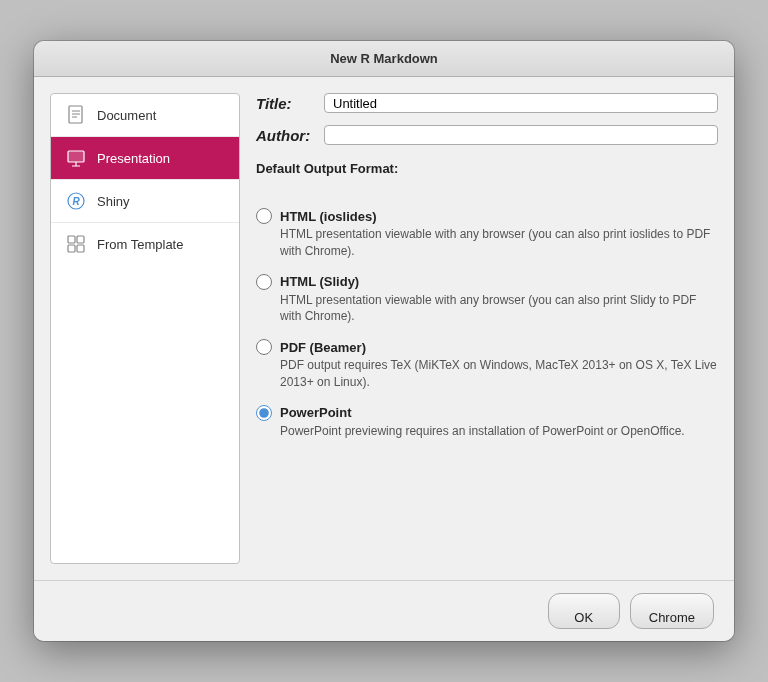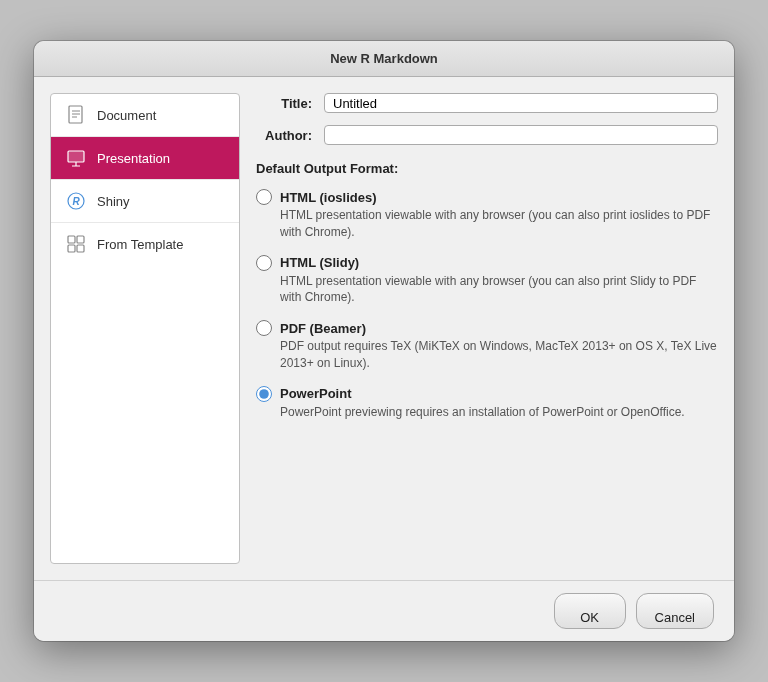--- a/index.html
+++ b/index.html
@@ -96,24 +96,24 @@
     }
 
     .form-row {
       display: flex;
       align-items: center;
       gap: 12px;
     }
 
     .form-label {
       font-weight: bold;
-      font-size: 13px;
+      font-size: 15px;
       min-width: 56px;
-      text-align: right;
       color: #222;
+      font-style: italic;
     }
 
     .form-input {
       flex: 1;
       height: 20px;
       border: 1px solid #aaa;
       border-radius: 4px;
       padding: 0 8px;
       font-size: 13px;
       background: white;
@@ -124,21 +124,21 @@
       font-weight: bold;
       font-size: 13px;
       color: #222;
       margin-top: 4px;
     }
 
     .radio-group {
       display: flex;
       flex-direction: column;
       gap: 14px;
-      margin-top: 1px;
+      margin-top: 20px;
     }
 
     .radio-option {
       display: flex;
       flex-direction: column;
       gap: 2px;
     }
 
     .radio-label-row {
       display: flex;
@@ -304,15 +304,15 @@
           </div>
           <div class="radio-desc">PowerPoint previewing requires an installation of PowerPoint or OpenOffice.</div>
         </div>
 
       </div>
     </div>
   </div>
 
   <div class="dialog-footer">
     <button class="btn">OK</button>
-    <button class="btn">Cancel</button>
+    <button class="btn">Chrome</button>
   </div>
 </div>
 
 </body></html>

